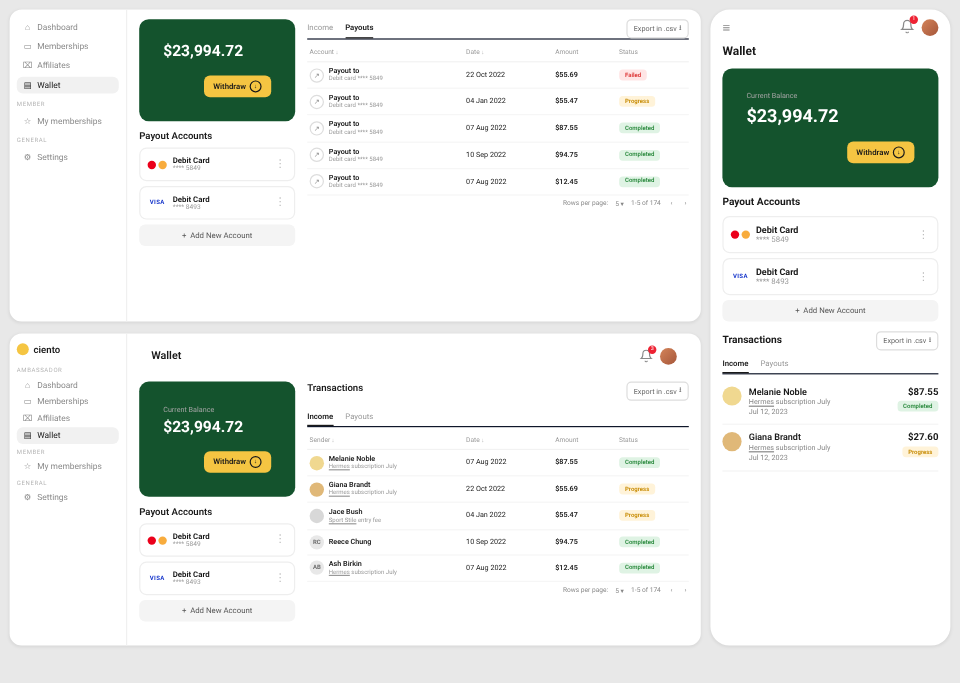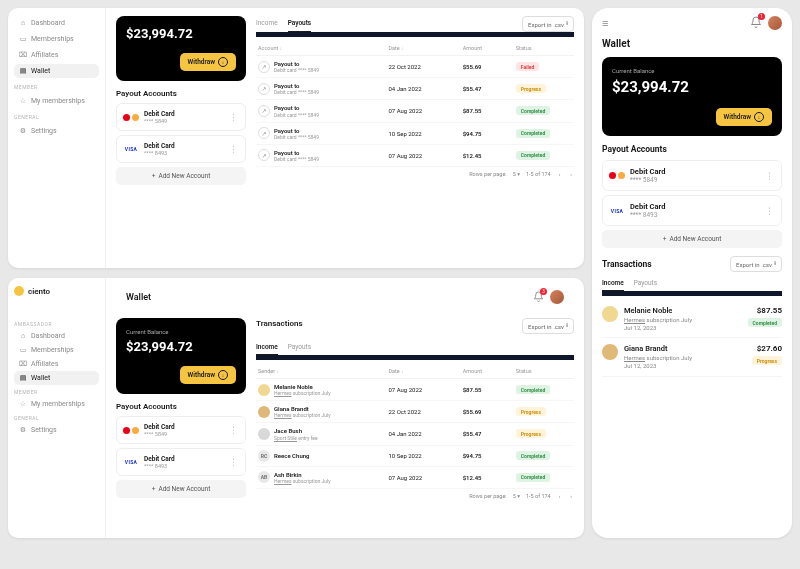--- a/index.html
+++ b/index.html
@@ -2,50 +2,50 @@
 <html><head>
 <meta charset="utf-8">
 <style>
 *{box-sizing:border-box;margin:0;padding:0;font-family:-apple-system,BlinkMacSystemFont,"Segoe UI",Roboto,sans-serif}
 body{background:#e8e8e8;padding:8px;font-size:7px;color:#1a1a1a}
 .canvas{display:grid;grid-template-columns:1fr 200px;gap:8px}
 .col-left{display:flex;flex-direction:column;gap:10px}
 .panel{background:#fff;border-radius:10px;box-shadow:0 1px 3px rgba(0,0,0,.08);overflow:hidden}
 .desktop{display:flex;min-height:260px}
 .sidebar{width:98px;padding:8px 6px;border-right:1px solid #f0f0f0;display:flex;flex-direction:column;gap:2px}
-.brand{display:flex;align-items:center;gap:4px;font-weight:600;font-size:8px;margin-bottom:19px}
+.brand{display:flex;align-items:center;gap:4px;font-weight:600;font-size:8px;margin-bottom:4px}
 .brand-dot{width:10px;height:10px;background:#f5c542;border-radius:50%}
 .sec-label{font-size:5px;color:#b5b5b5;letter-spacing:.5px;margin:4px 0 2px;text-transform:uppercase}
 .nav-item{display:flex;align-items:center;gap:4px;padding:3px 5px;border-radius:5px;color:#8a8a8a;cursor:pointer}
 .nav-item.active{background:#f1f1f1;color:#1a1a1a}
 .nav-icon{width:8px;height:8px;display:flex;align-items:center;justify-content:center}
 .main{flex:1;padding:8px 10px;display:flex;gap:10px}
 .left-col{width:130px;display:flex;flex-direction:column;gap:8px}
 .right-col{flex:1}
-.balance-card{background:#000000;color:#fff;border-radius:8px;padding:10px;position:relative}
+.balance-card{background:#14532d;color:#fff;border-radius:8px;padding:20px;position:relative}
 .bal-label{font-size:6px;color:#a5a5a5;margin-bottom:4px}
 .bal-amt{font-size:13px;font-weight:700;margin-bottom:12px}
 .withdraw-btn{background:#f5c542;color:#1a1a1a;border:none;border-radius:5px;padding:4px 8px;font-size:6.5px;font-weight:600;cursor:pointer;display:inline-flex;align-items:center;gap:3px;float:right}
 .withdraw-btn::after{content:"↓";display:inline-flex;align-items:center;justify-content:center;width:8px;height:8px;border:1px solid #1a1a1a;border-radius:50%;font-size:5px}
 .section-title{font-size:8px;font-weight:600;margin-bottom:5px}
 .acct-row{display:flex;align-items:center;gap:6px;padding:6px 7px;border:1px solid #eee;border-radius:6px;margin-bottom:4px}
 .acct-logo{width:14px;height:10px;border-radius:2px;display:flex;align-items:center;justify-content:center;font-size:5px;font-weight:700}
 .mc{position:relative}
 .mc::before,.mc::after{content:"";position:absolute;width:7px;height:7px;border-radius:50%}
 .mc::before{background:#eb001b;left:-1px}
 .mc::after{background:#f79e1b;right:-1px;opacity:.85}
 .visa{color:#1434cb;font-size:5px;letter-spacing:.3px}
 .acct-info{flex:1}
 .acct-name{font-size:6.5px;font-weight:700}
 .acct-num{font-size:5.5px;color:#999}
 .dots{color:#bbb;cursor:pointer;font-size:9px;line-height:4px}
 .add-btn{width:100%;border:none;background:#f4f4f4;padding:5px;border-radius:5px;font-size:6.5px;color:#555;cursor:pointer;display:flex;align-items:center;justify-content:center;gap:3px}
 .trans-head{display:flex;justify-content:space-between;align-items:center;margin-bottom:6px}
 .export{font-size:6px;color:#666;border:1px solid #ddd;padding:2px 5px;border-radius:4px;cursor:pointer;display:flex;align-items:center;gap:2px}
-.tabs{display:flex;gap:10px;border-bottom:5px solid #0f172a;margin-bottom:4px}
+.tabs{display:flex;gap:10px;border-bottom:1px solid #0f172a;margin-bottom:4px}
 .tab{padding:3px 0;font-size:6.5px;color:#999;cursor:pointer;border-bottom:1.5px solid transparent}
 .tab.active{color:#1a1a1a;border-bottom-color:#1a1a1a;font-weight:600}
 .table{width:100%;font-size:6px}
 .table-hrow,.table-row{display:grid;grid-template-columns:1.8fr 1fr .7fr .8fr;align-items:center;padding:4px 2px;gap:4px}
 .table-hrow{color:#999;border-bottom:1px solid #f2f2f2;font-size:5.5px}
 .table-row{border-bottom:1px solid #f6f6f6}
 .sender{display:flex;align-items:center;gap:4px}
 .avatar{width:12px;height:12px;border-radius:50%;background:#e4e4e4;display:flex;align-items:center;justify-content:center;font-size:5px;font-weight:600;color:#666;flex-shrink:0}
 .sender-text{line-height:1.2}
 .sender-name{font-weight:600}

